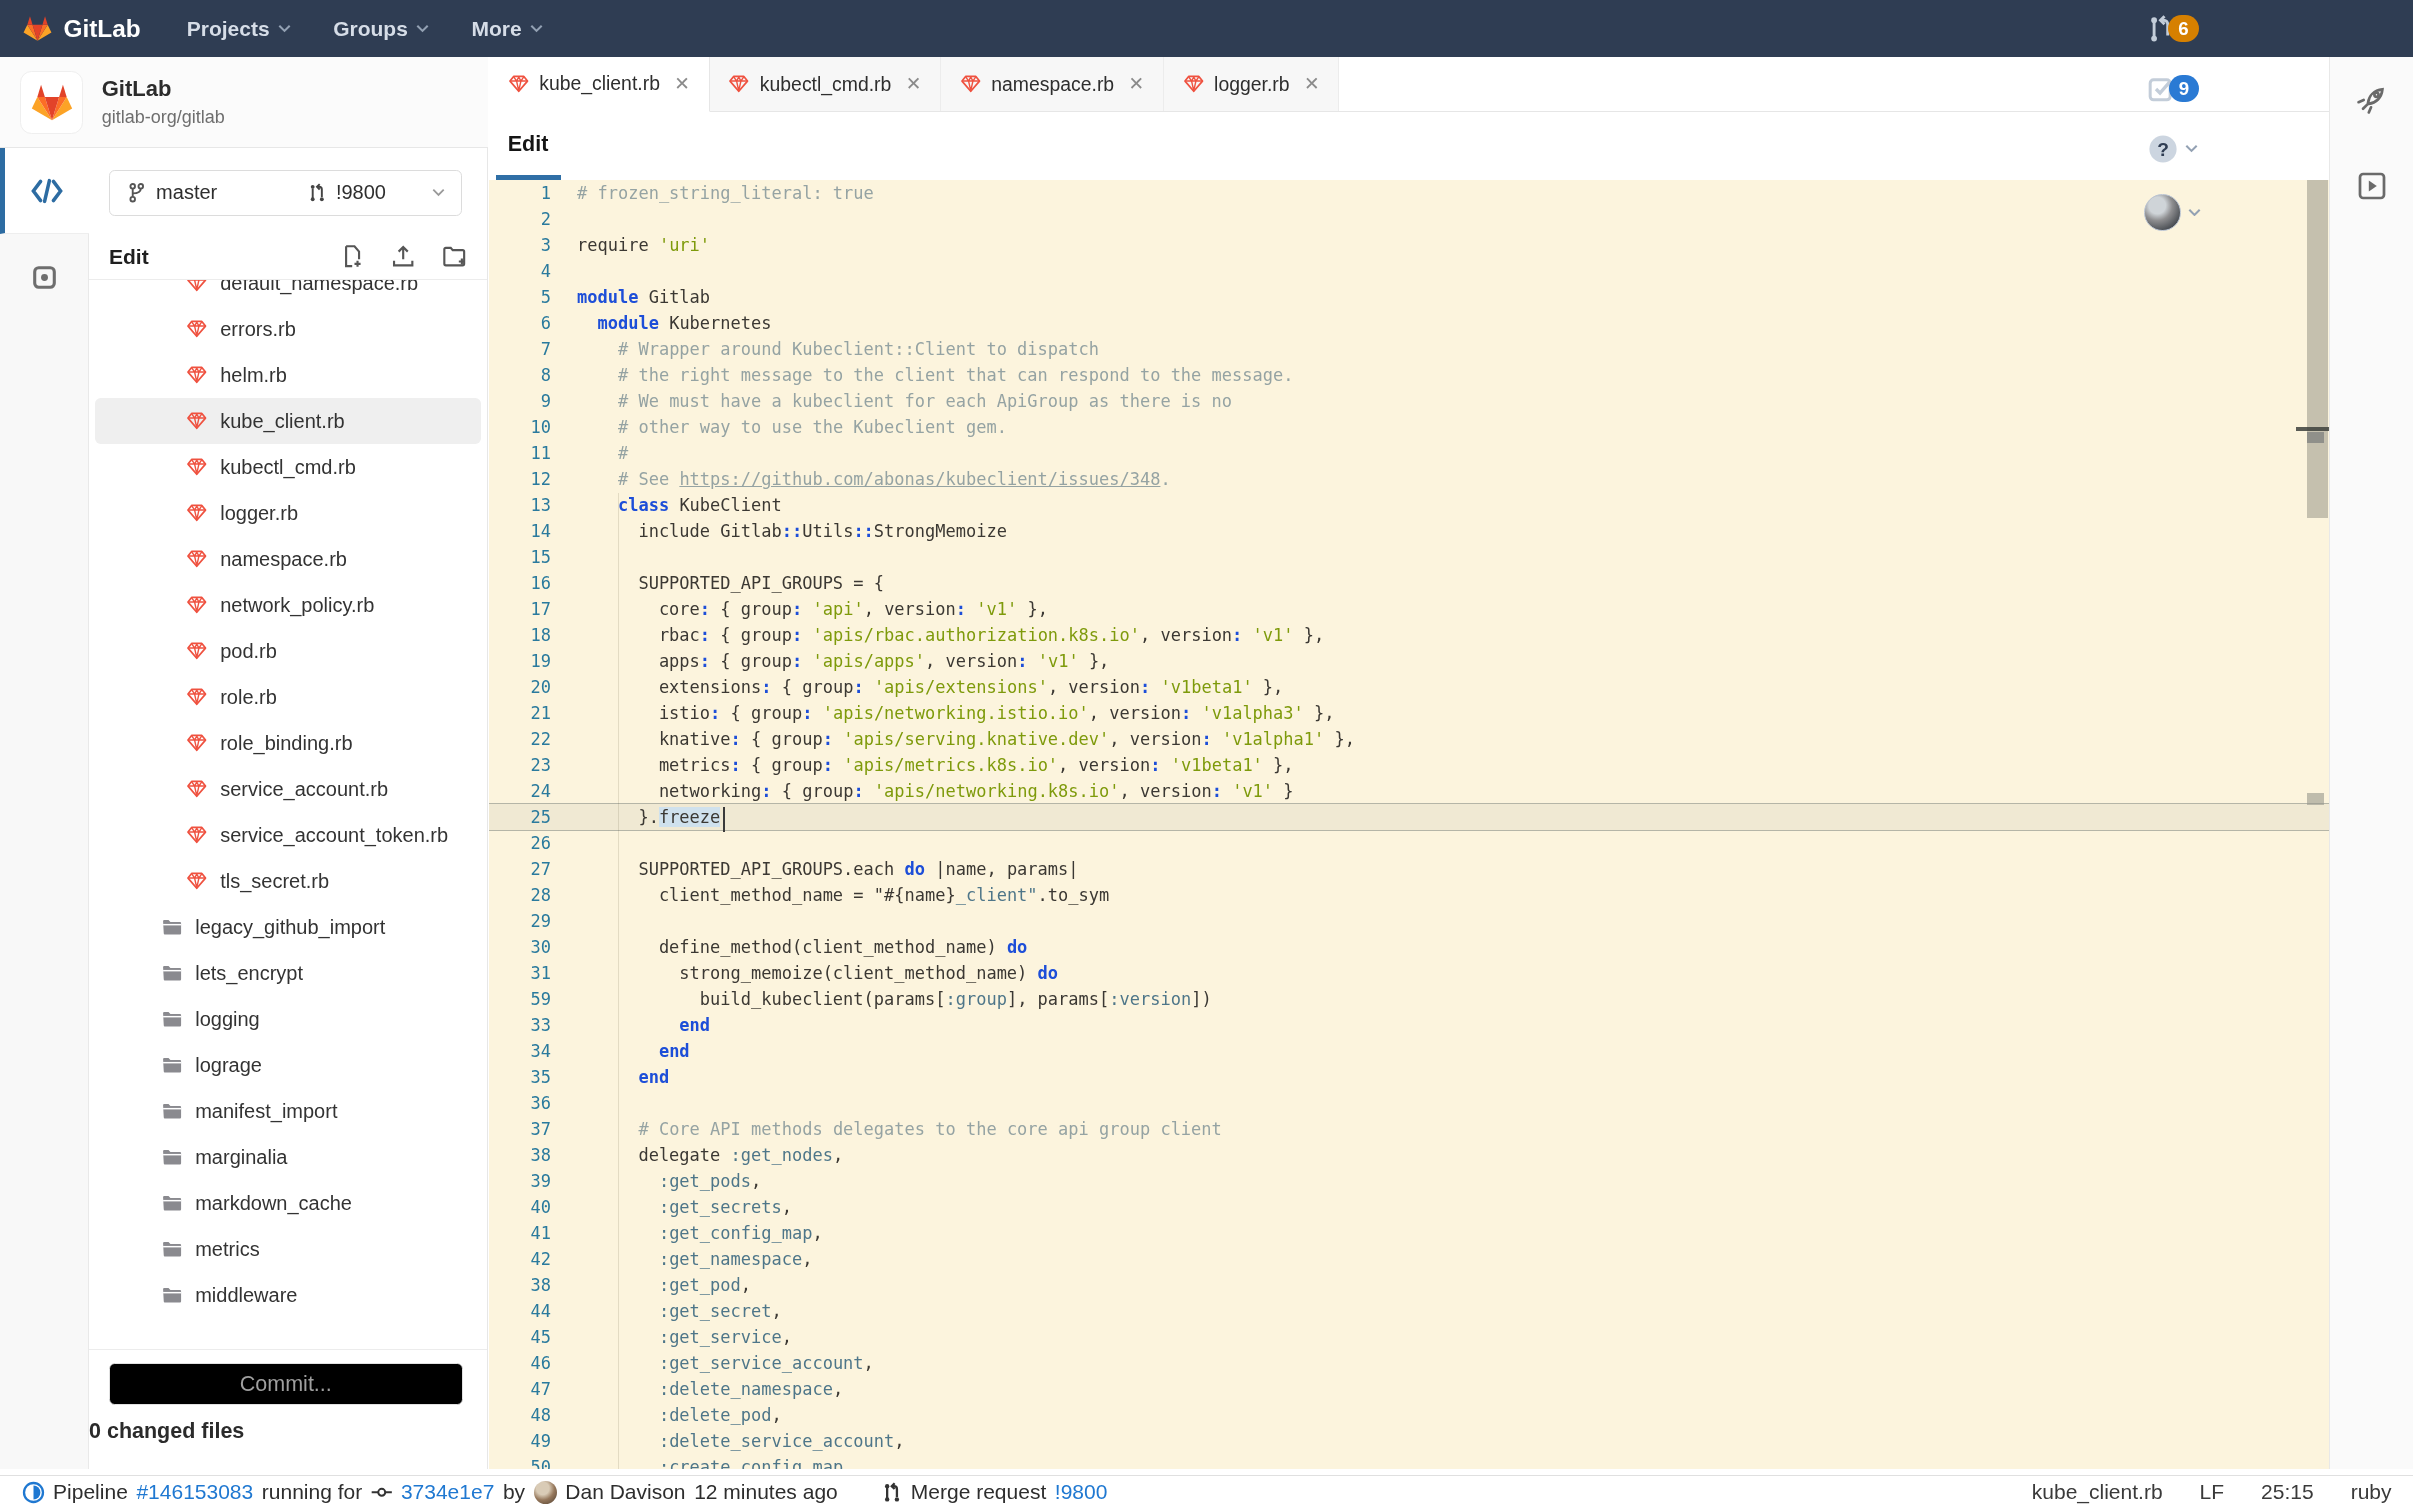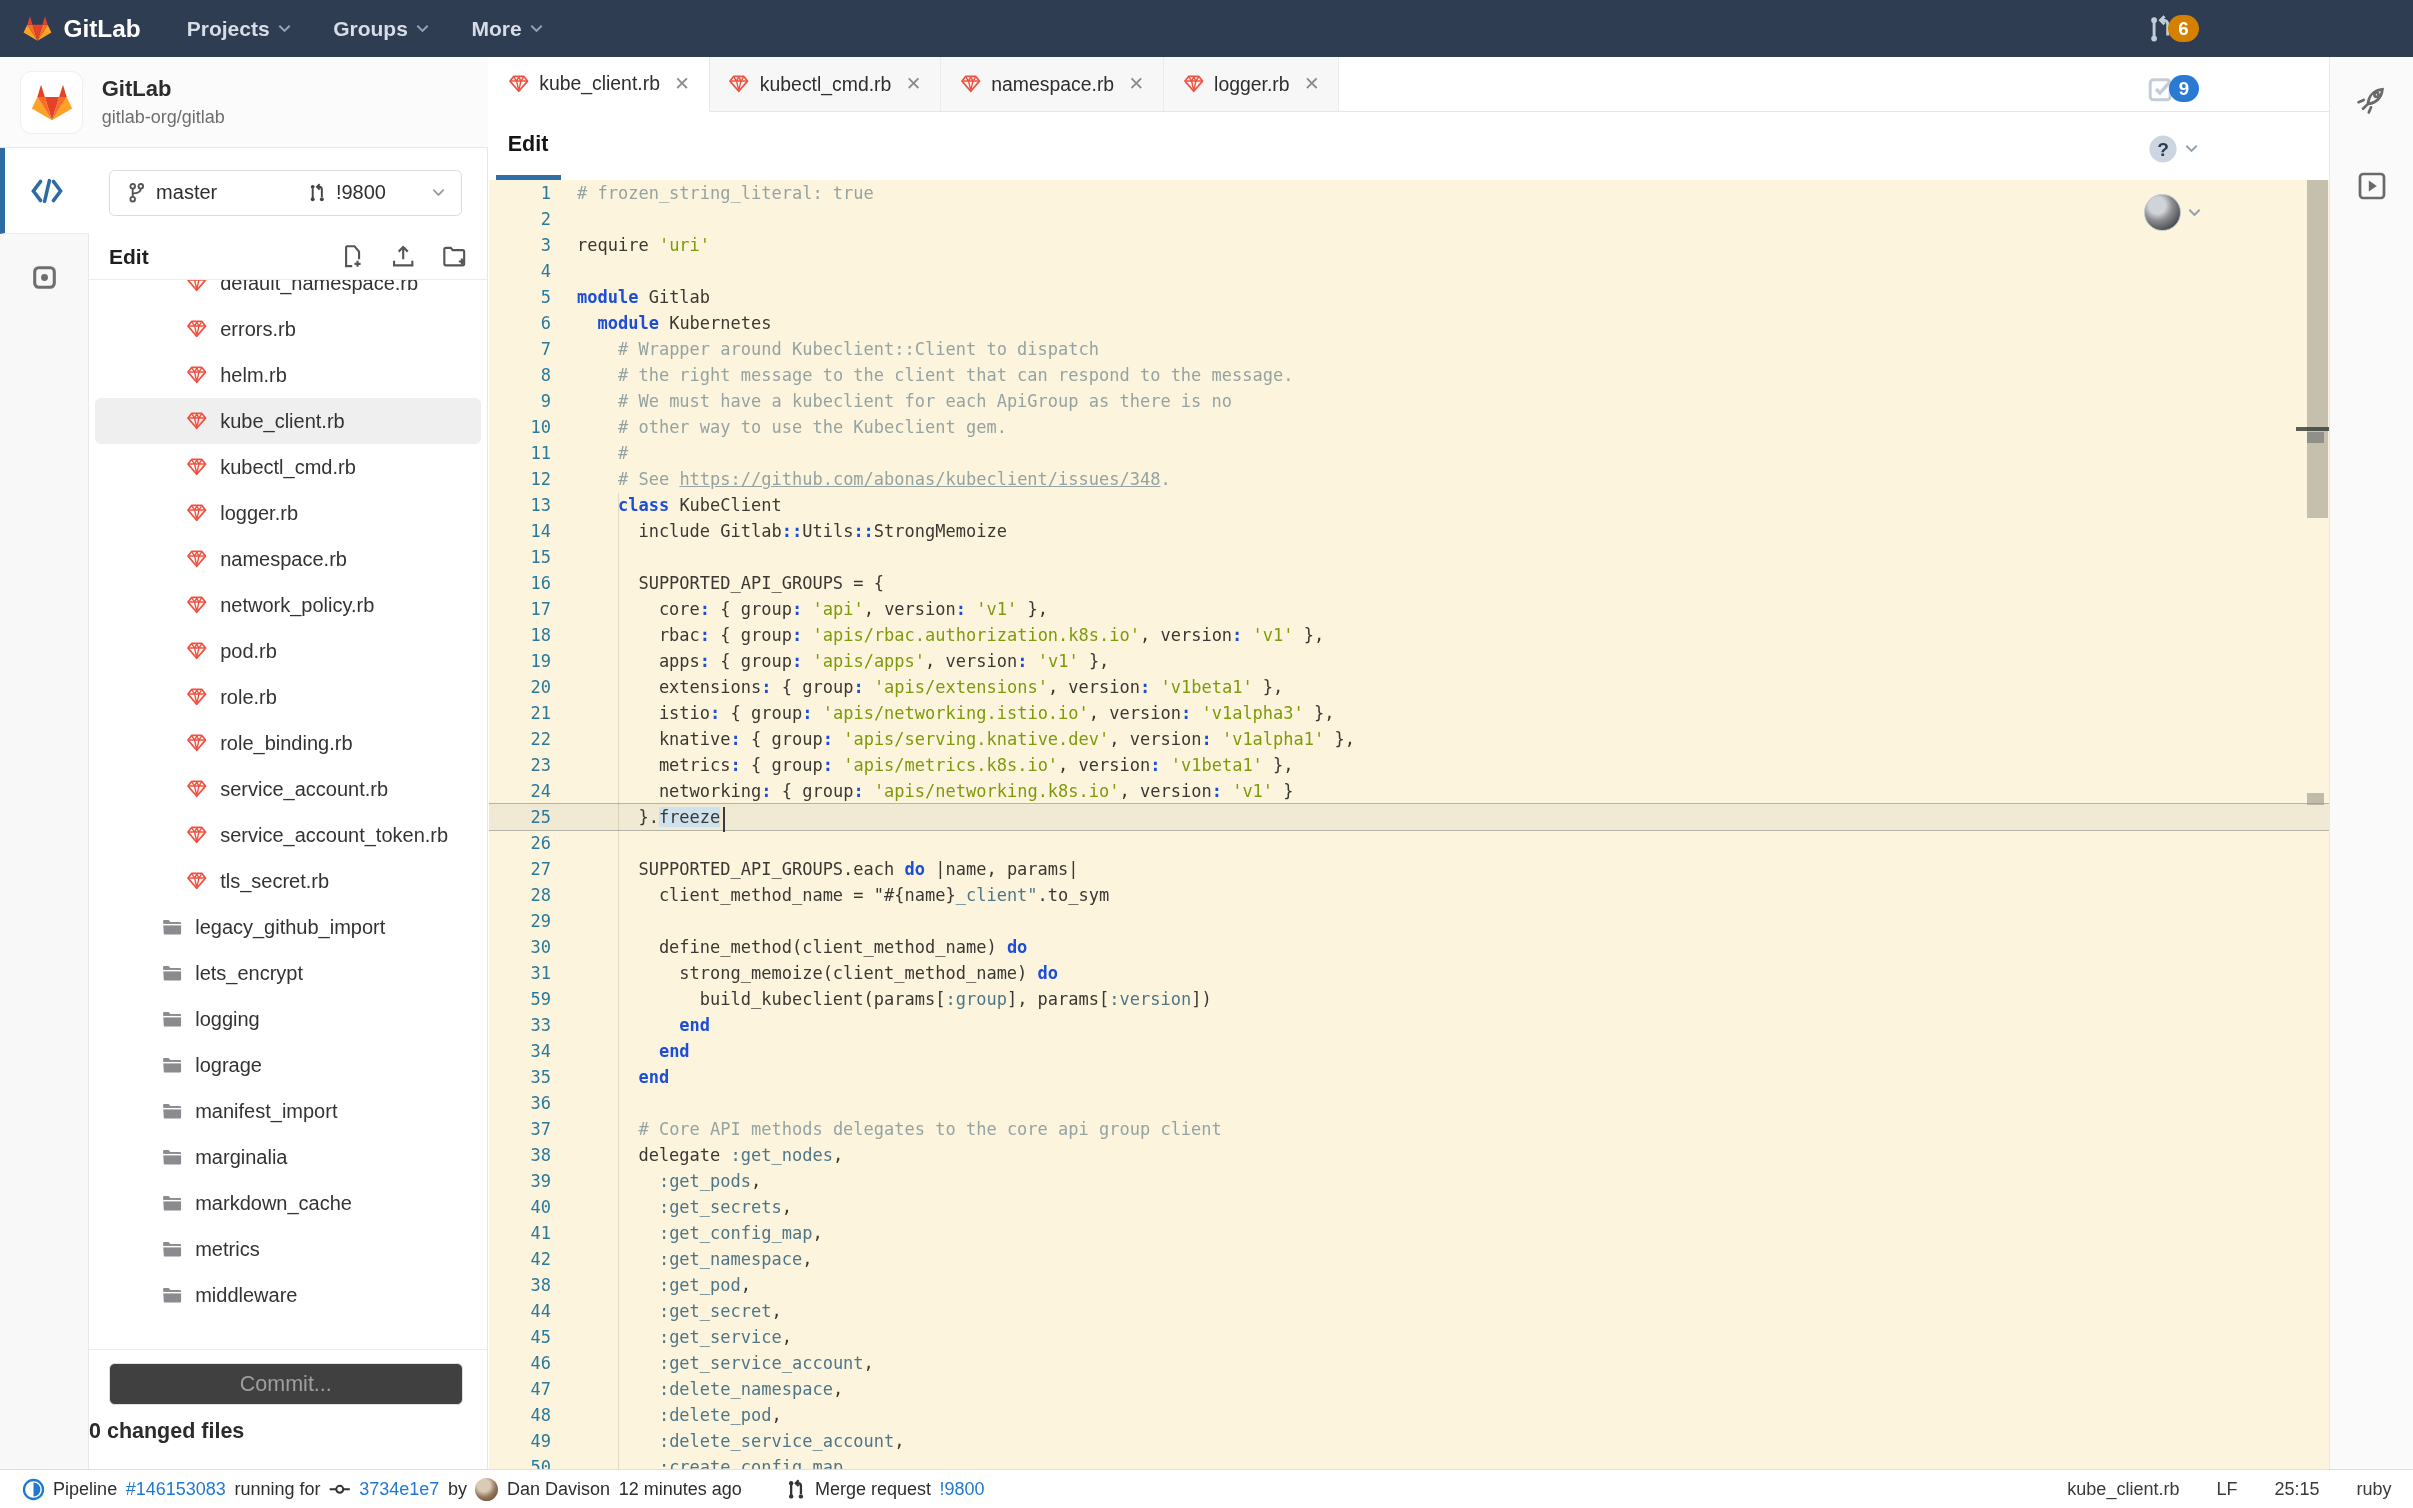--- a/index.html
+++ b/index.html
@@ -65,21 +65,21 @@
   .tree-row { height:46px; display:flex; align-items:center; margin:0 5.7px;
               border-radius:5.7px; cursor:pointer; }
   .tree-row.sel { background:#efefef; }
   .tree-row .t-icon { flex:none; display:flex; }
   .tree-row.file .t-icon { margin-left:91px; }
   .tree-row.folder .t-icon { margin-left:66px; }
   .tree-row .t-lbl { font-size:20px; color:#333; margin-left:13px; white-space:nowrap; }
 
   #commit-zone { position:absolute; left:0; right:0; bottom:0; height:119px; }
   #commit-btn { position:absolute; left:20px; right:24.4px; top:13px; height:42px;
-                background:#404040; border:1.4px solid #e1e1e1; border-radius:5.7px;
+                background:#000000; border:1.4px solid #e1e1e1; border-radius:5.7px;
                 color:#9f9f9f; font-size:21.5px; font-family:inherit; }
   #changed-files { position:absolute; left:0; right:0; top:69px; 
                    font-size:21.5px; font-weight:700; color:#2b2b2b; }
 
   
   #tab-strip { position:absolute; left:489px; top:57px; right:84px; height:55px;
                background:#fff; border-bottom:0.7px solid #e6e6e6; display:flex; }
   .tab { display:flex; align-items:center; padding:0 18.7px; font-size:19.4px; color:#2e2e2e;
          background:#f7f7f7; border-right:0.7px solid #ececec; cursor:pointer; white-space:nowrap; }
   .tab .t-lbl { margin-left:10px; }
@@ -118,23 +118,23 @@
   #ruler-box-2 { position:absolute; right:89px; top:793px; width:17px; height:12.2px;
                  background:rgba(150,150,140,.6); z-index:6; }
 
   
   #right-rail { position:absolute; right:0; top:57px; width:84px; bottom:39px;
                 background:#fafafa; border-left:0.7px solid #e8e8e8;
                 display:flex; flex-direction:column; align-items:center; padding-top:26px; gap:55px; }
   #right-rail svg { cursor:pointer; }
 
   
-  #status-bar { position:absolute; left:0; bottom:0; width:2413px; height:39px; background:#fff;
+  #status-bar { position:absolute; left:0; bottom:0; width:2413px; height:33px; background:#fff;
                 border-top:1.4px solid #e0e0e0; display:flex; align-items:center;
-                padding:0 21.5px; font-size:18px; color:#2e2e2e; }
+                padding:0 21.5px; font-size:21px; color:#2e2e2e; }
   #status-bar .grp { display:flex; align-items:center; gap:8.6px; }
   a.lnk { color:#1f78d1; text-decoration:none; cursor:pointer; }
   .avatar-sm { width:23px; height:23px; border-radius:50%;
     background:radial-gradient(circle at 38% 32%, #d9cbb6 0 30%, #96785c 55%, #4a3a2c); flex:none; }
   #status-right { margin-left:auto; display:flex; gap:37px; color:#3a3a3a; }
 </style>
 </head>
 <body>
 
 <header id="navbar">

